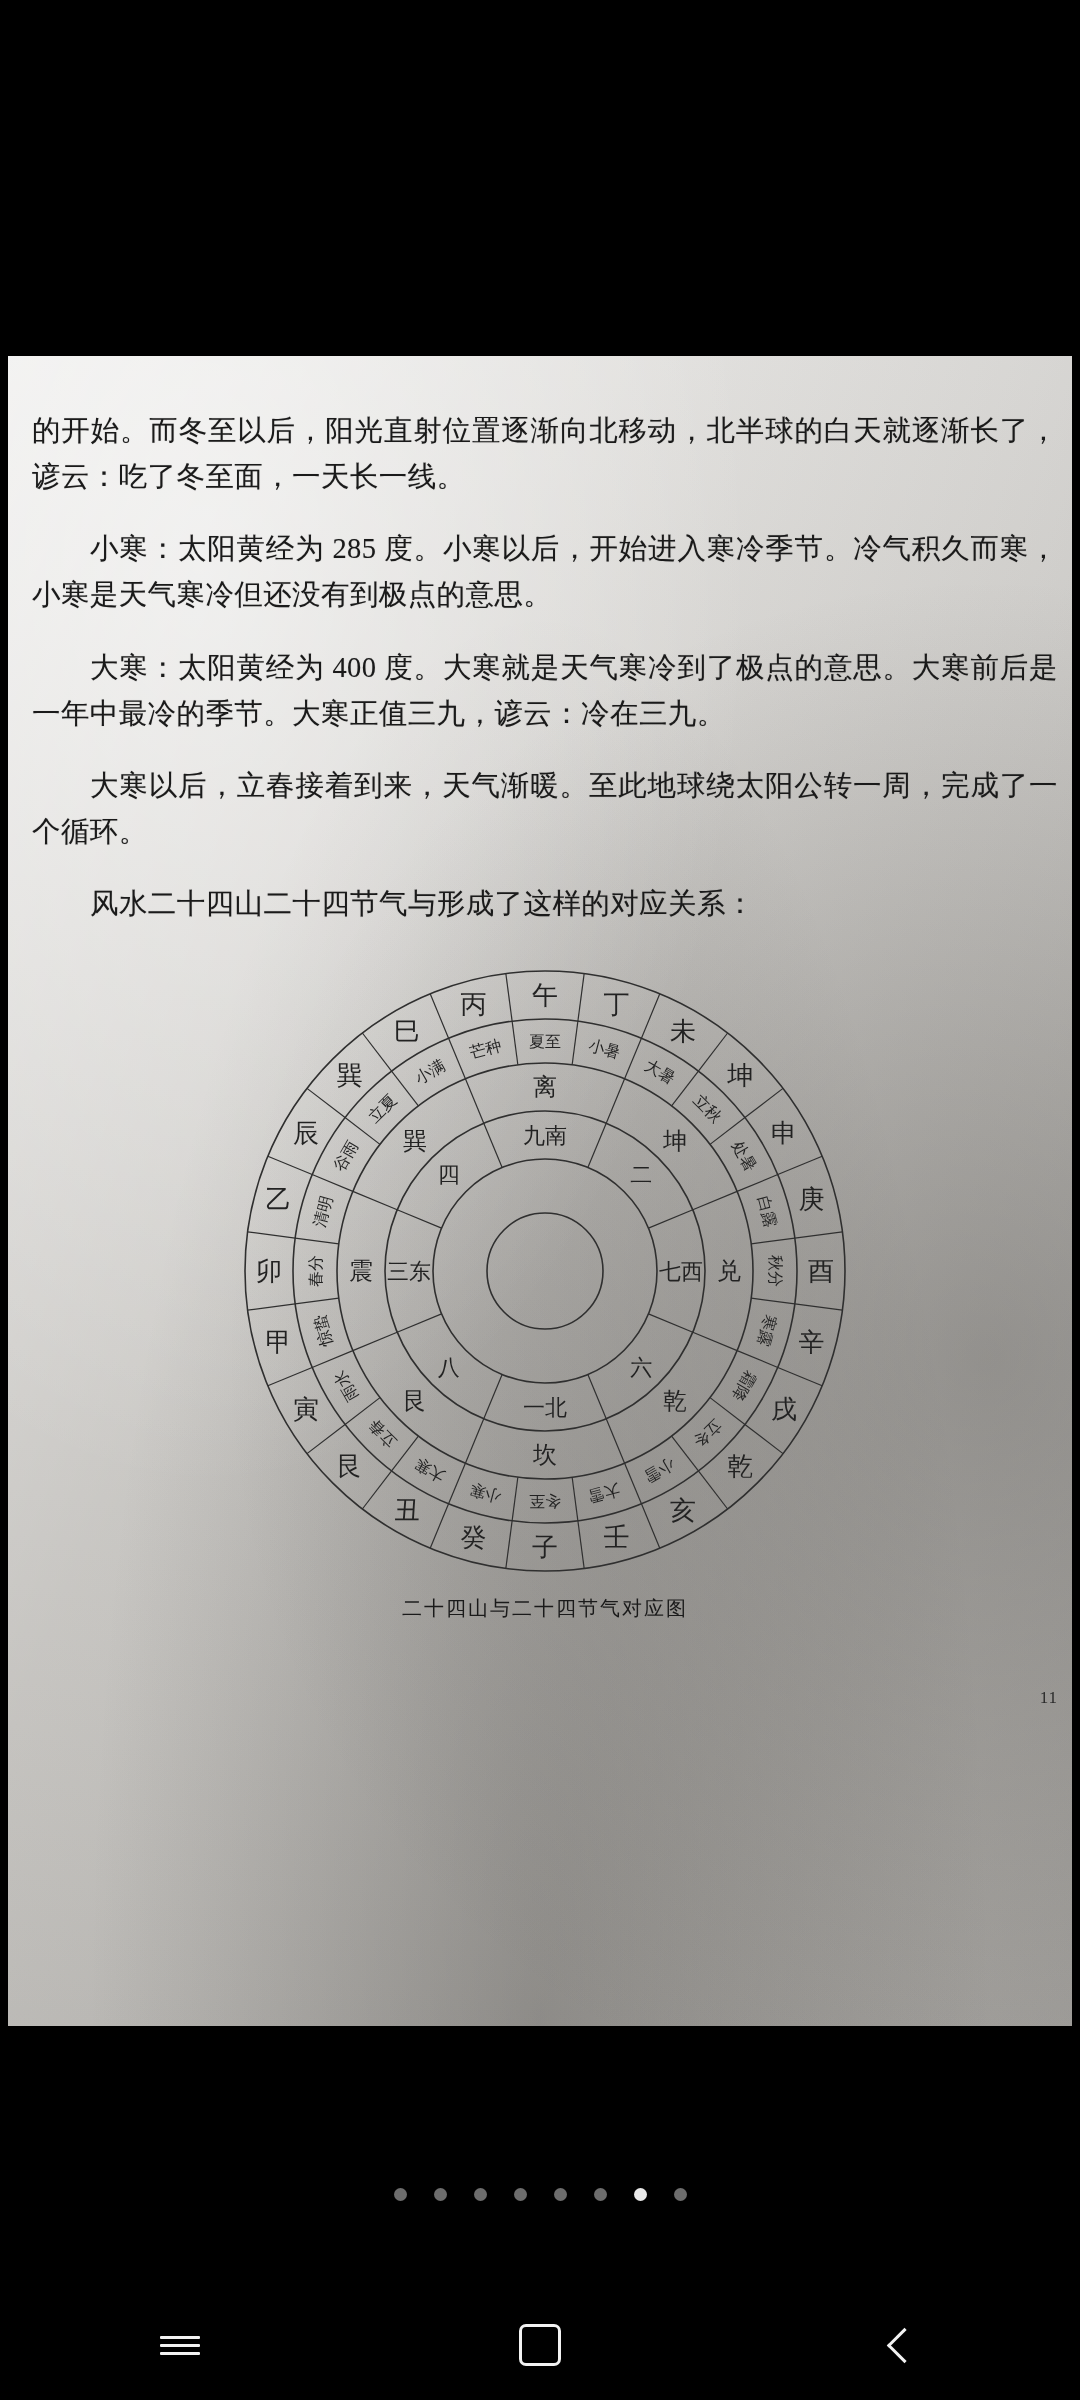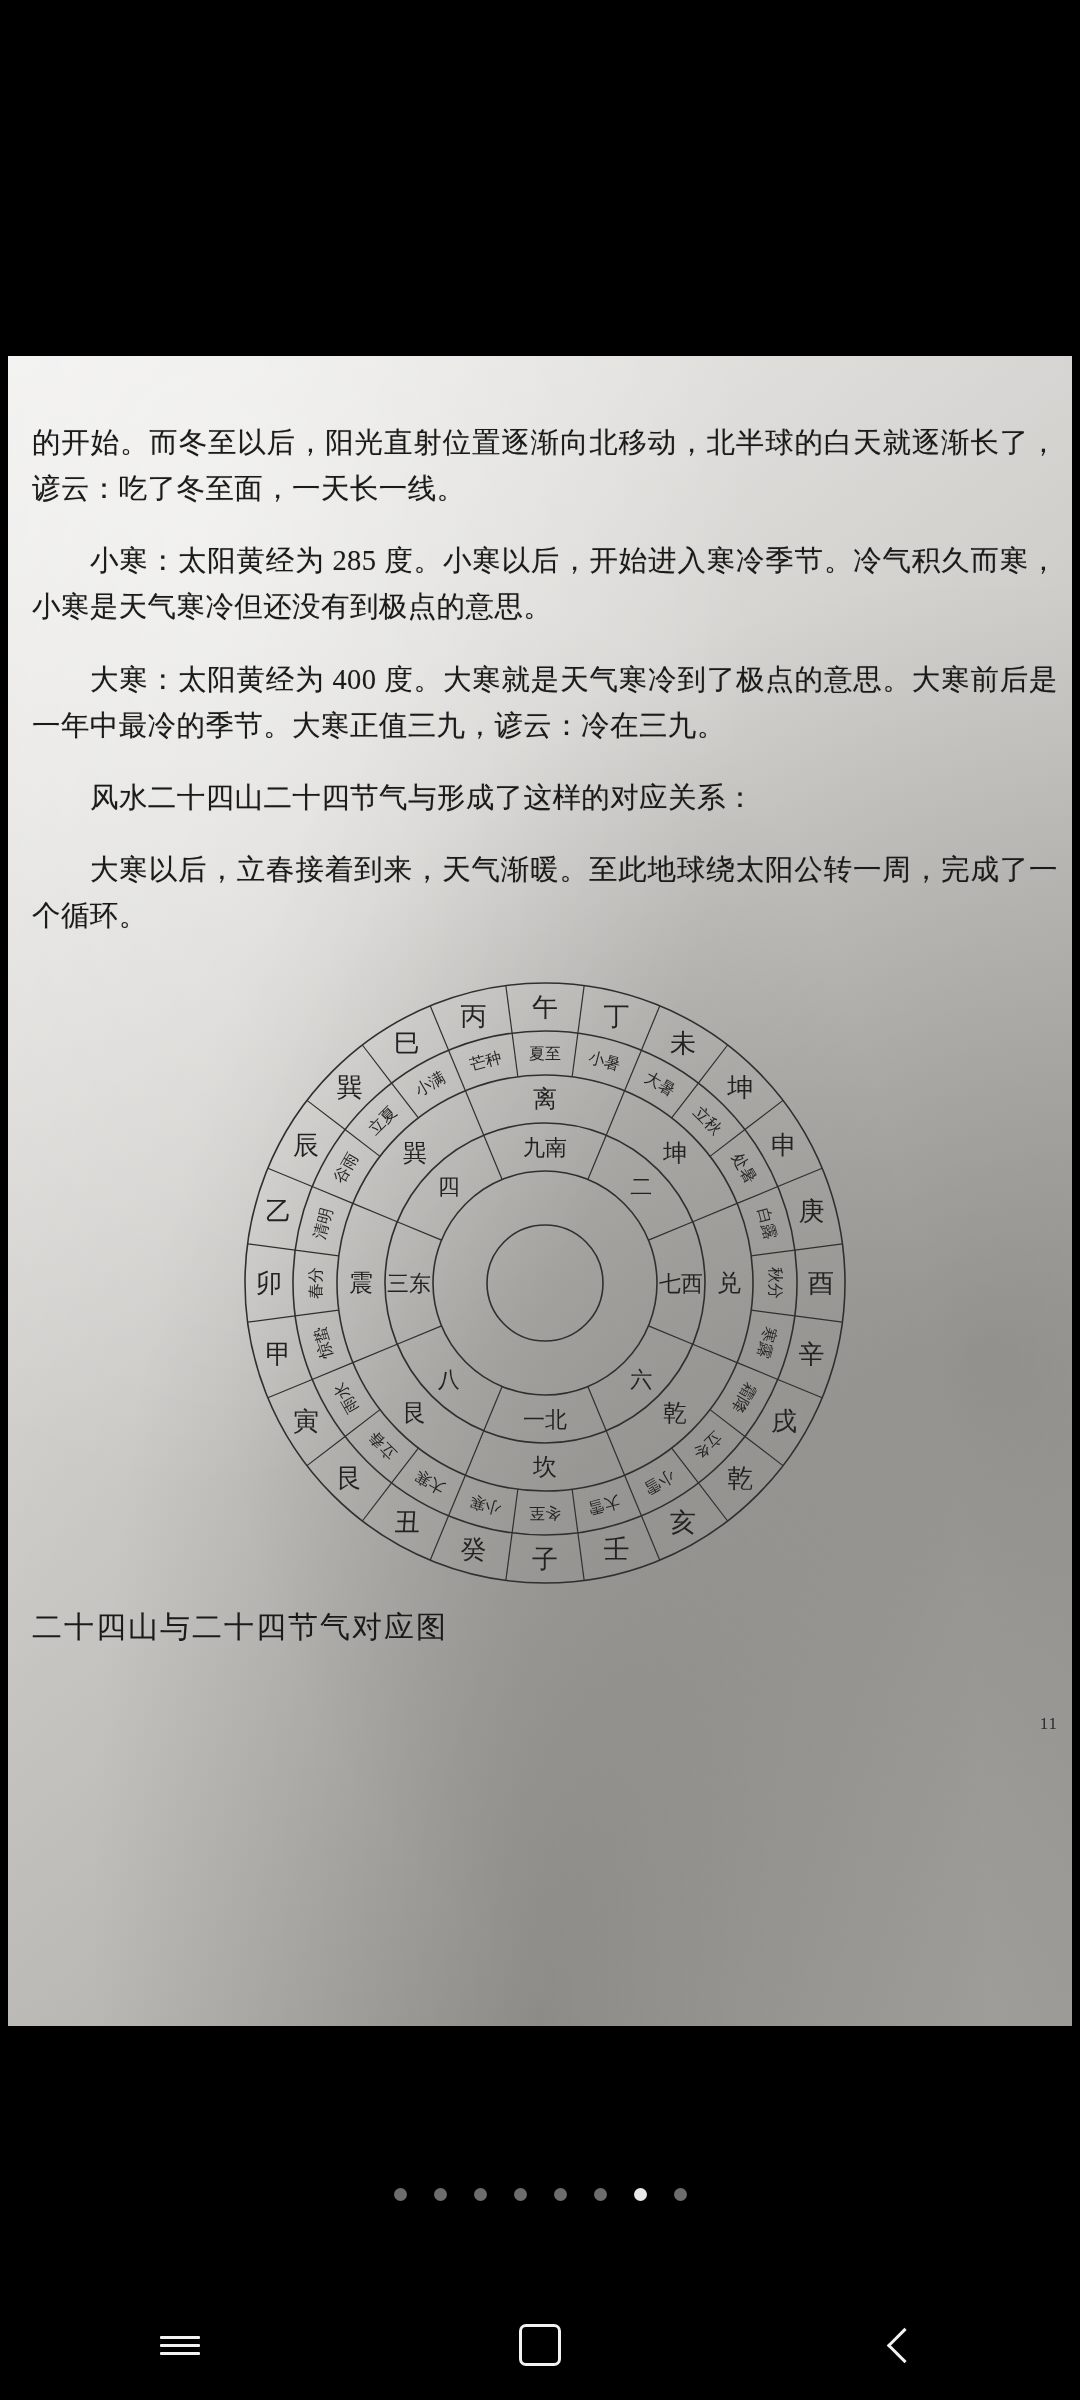--- a/index.html
+++ b/index.html
@@ -37,21 +37,20 @@
       radial-gradient(ellipse at 92% 60%, rgba(60,58,56,0.30), rgba(0,0,0,0) 55%),
       radial-gradient(ellipse at 50% 100%, rgba(40,38,36,0.25), rgba(0,0,0,0) 60%);
     pointer-events: none;
   }
 
   .page-inner {
     position: relative;
     z-index: 2;
     padding: 52px 14px 0 24px;
     color: #1d1d1d;
-    margin-top: 12px;
   }
 
   p.body-text {
     margin: 0 0 26px 0;
     font-size: 28.5px;
     line-height: 1.62;
     letter-spacing: 0.4px;
     text-align: justify;
     color: #1a1a1a;
     text-shadow: 0 0 1px rgba(0,0,0,0.25);
@@ -64,21 +63,22 @@
     width: 100%;
     height: 620px;
     margin-top: 34px;
   }
   .diagram-wrap svg {
     display: block;
     margin: 0 auto;
     filter: contrast(0.92) brightness(0.97);
   }
   .caption {
-    font-size: 30px;
+    text-align: center;
+    font-size: 20px;
     letter-spacing: 2px;
     color: #1a1a1a;
     margin-top: 14px;
   }
   .folio {
     text-align: right;
     font-size: 17px;
     color: #2a2a2a;
     margin-top: 66px;
     letter-spacing: 1px;
@@ -152,22 +152,22 @@
 </style>
 </head>
 <body>
 
 <div class="page-scan">
   <div class="page-inner">
 
     <p class="body-text">的开始。而冬至以后，阳光直射位置逐渐向北移动，北半球的白天就逐渐长了，谚云：吃了冬至面，一天长一线。</p>
     <p class="body-text indent">小寒：太阳黄经为 285 度。小寒以后，开始进入寒冷季节。冷气积久而寒，小寒是天气寒冷但还没有到极点的意思。</p>
     <p class="body-text indent">大寒：太阳黄经为 400 度。大寒就是天气寒冷到了极点的意思。大寒前后是一年中最冷的季节。大寒正值三九，谚云：冷在三九。</p>
+    <p class="body-text indent">大寒以后，立春接着到来，天气渐暖。至此地球绕太阳公转一周，完成了一个循环。</p>
     <p class="body-text indent">风水二十四山二十四节气与形成了这样的对应关系：</p>
-    <p class="body-text indent">大寒以后，立春接着到来，天气渐暖。至此地球绕太阳公转一周，完成了一个循环。</p>
 
     <div class="diagram-wrap">
       <svg width="620" height="620" viewBox="0 0 620 620">
         <g fill="none" stroke="#2a2a2a" stroke-width="1.6">
           <circle cx="310" cy="310" r="300"></circle>
           <circle cx="310" cy="310" r="252"></circle>
           <circle cx="310" cy="310" r="208"></circle>
           <circle cx="310" cy="310" r="160"></circle>
           <circle cx="310" cy="310" r="112"></circle>
           <circle cx="310" cy="310" r="58"></circle>

